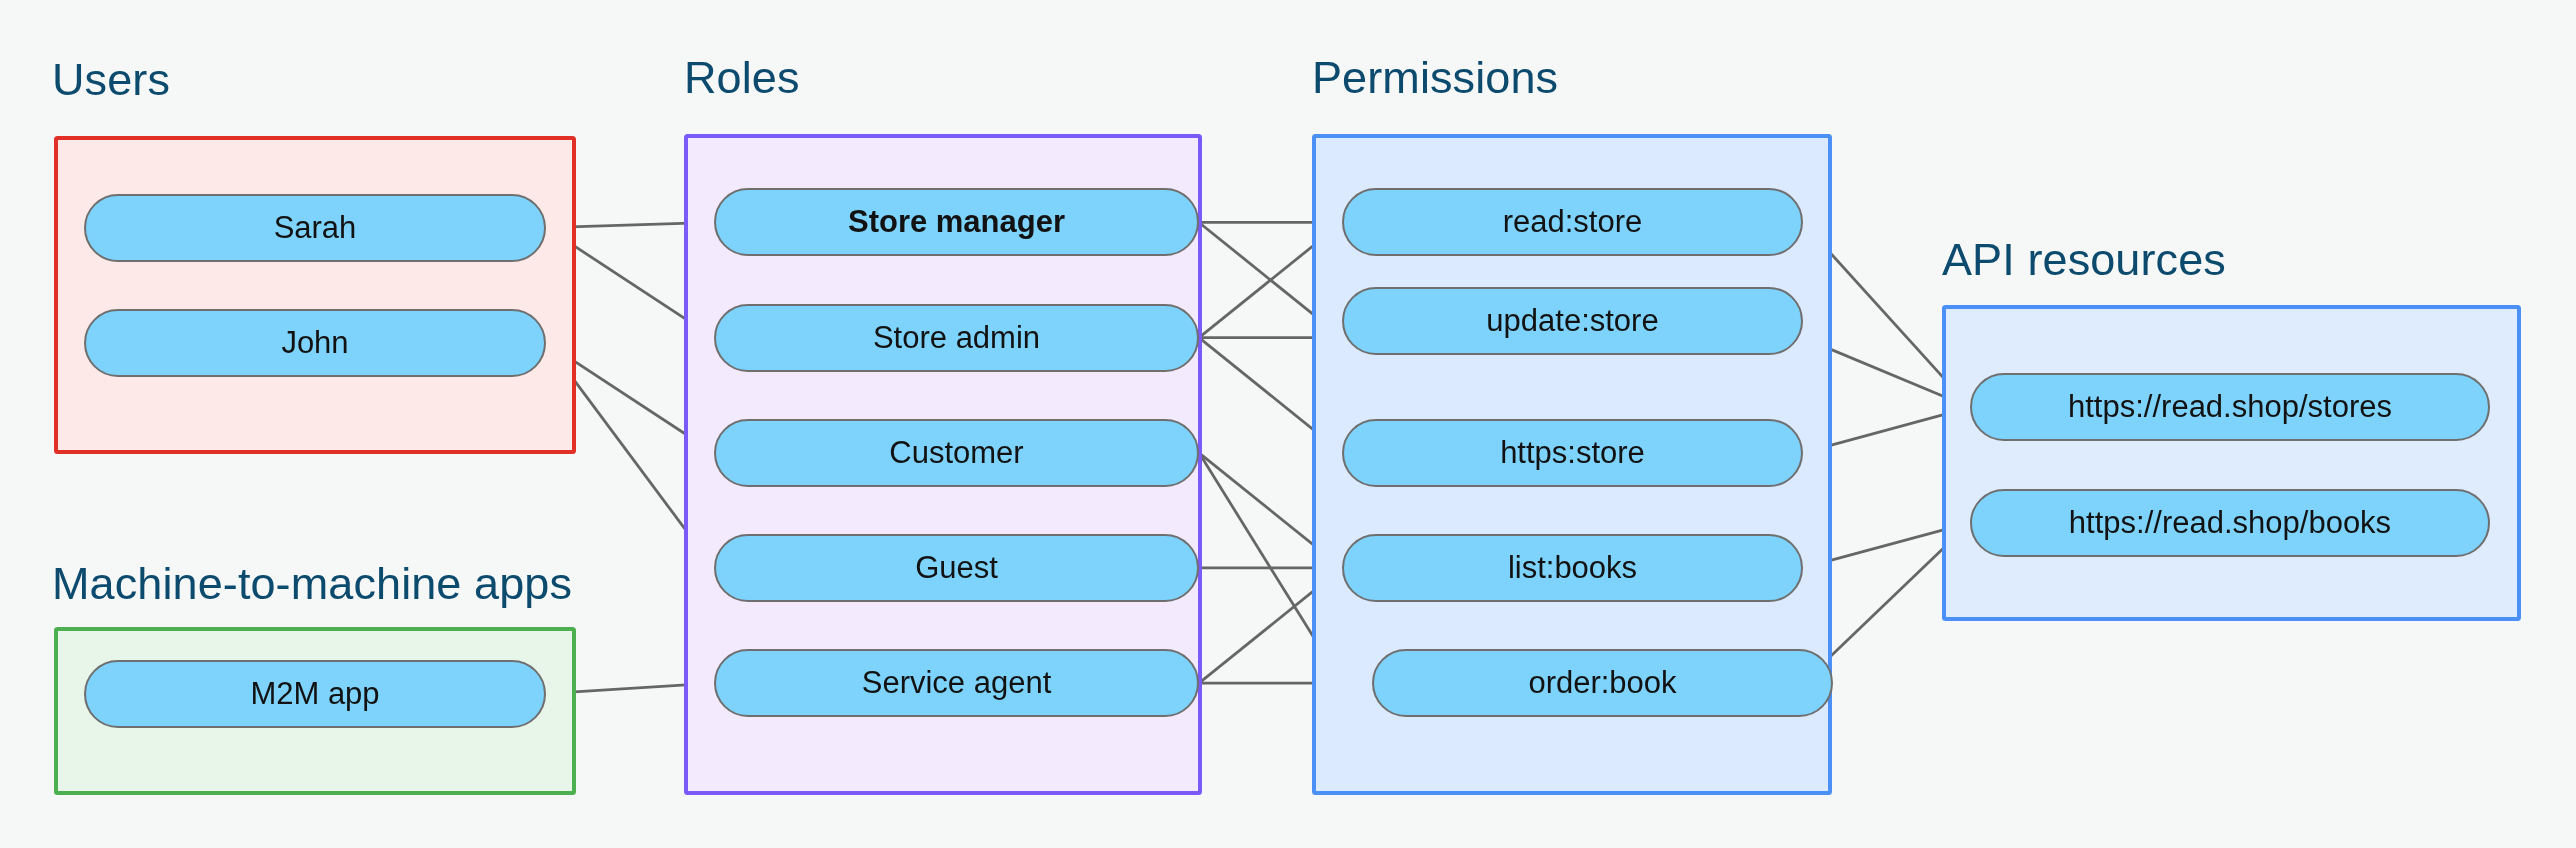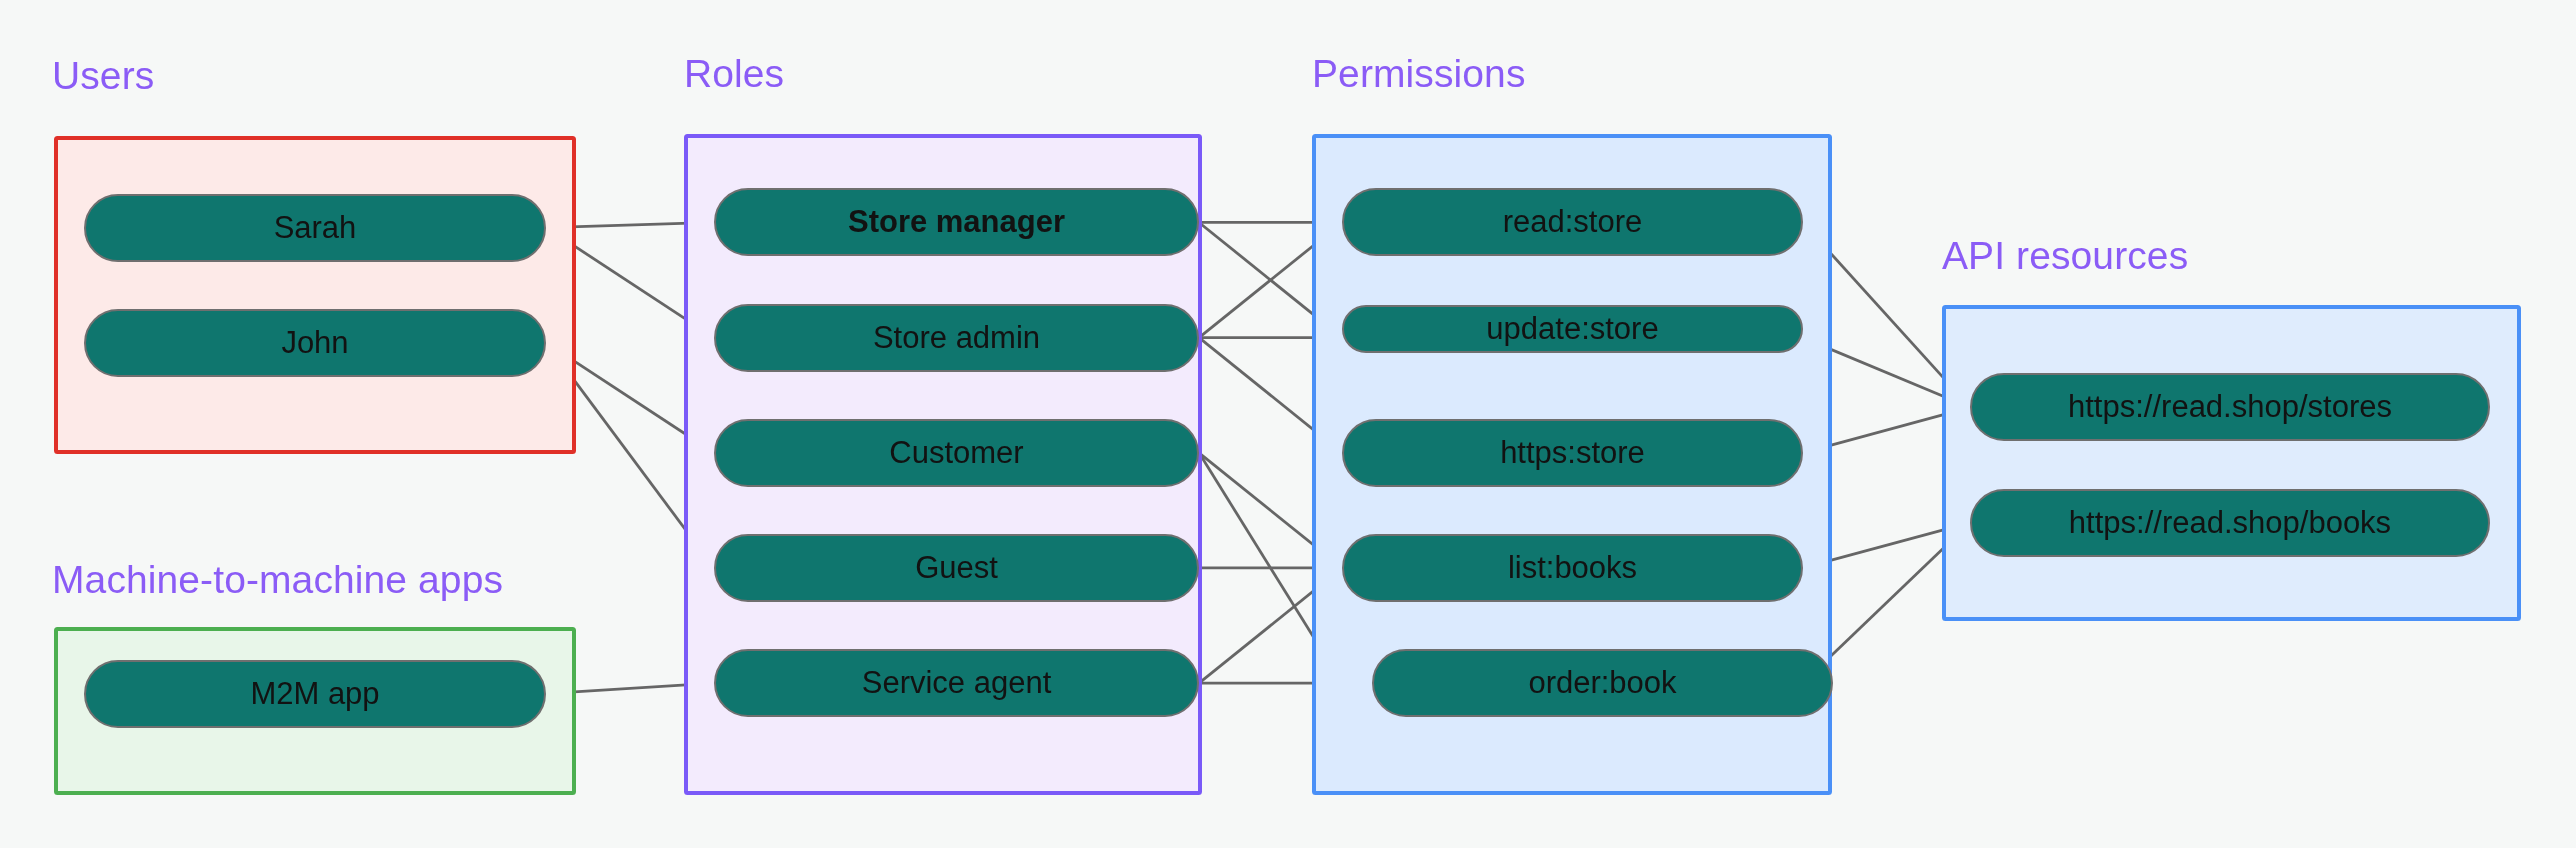--- a/index.html
+++ b/index.html
@@ -7,40 +7,40 @@
     width:2576px;height:848px;
     background:#f6f8f7;
     font-family:"Liberation Sans", sans-serif;
     overflow:hidden;
   }
   #stage{position:relative;width:2576px;height:848px;}
 
   
   .group-title{
     position:absolute;
-    font-size:39px;
-    color:#8b5cf6;
+    font-size:45px;
+    color:#0c4a6e;
     white-space:nowrap;
     letter-spacing:0.1px;
   }
 
   
   .group-box{
     position:absolute;
     border-width:4.4px;
     border-style:solid;
     border-radius:3.5px;
     box-sizing:border-box;
   }
 
   
   .node{
     position:absolute;
     box-sizing:border-box;
-    background:#0f766e;
+    background:#7dd3fc;
     border:2.6px solid #6f6f6f;
     border-radius:872px;
     display:flex;
     align-items:center;
     justify-content:center;
     font-size:31px;
     color:#121212;
     white-space:nowrap;
   }
 
@@ -120,21 +120,21 @@
       </div>
       <div class="node" style="left: 714px; top: 534px; width: 485px; height: 68px; border-color: rgb(111, 111, 111);">
         <span>Guest</span>
       </div>
       <div class="node" style="left: 714px; top: 649px; width: 485px; height: 68px; border-color: rgb(111, 111, 111);">
         <span>Service agent</span>
       </div>
       <div class="node" style="left: 1342px; top: 188px; width: 461px; height: 68px; border-color: rgb(111, 111, 111);">
         <span>read:store</span>
       </div>
-      <div class="node" style="left: 1342px; top: 305px; width: 461px; height: 48px; border-color: rgb(111, 111, 111); justify-content: center;">
+      <div class="node" style="left: 1342px; top: 287px; width: 461px; height: 68px; border-color: rgb(111, 111, 111); justify-content: center;">
         <span>update:store</span>
       </div>
       <div class="node" style="left: 1342px; top: 419px; width: 461px; height: 68px; border-color: rgb(111, 111, 111);">
         <span>https:store</span>
       </div>
       <div class="node" style="left: 1342px; top: 534px; width: 461px; height: 68px; border-color: rgb(111, 111, 111);">
         <span>list:books</span>
       </div>
       <div class="node" style="left: 1372px; top: 649px; width: 461px; height: 68px; border-color: rgb(111, 111, 111);">
         <span>order:book</span>

